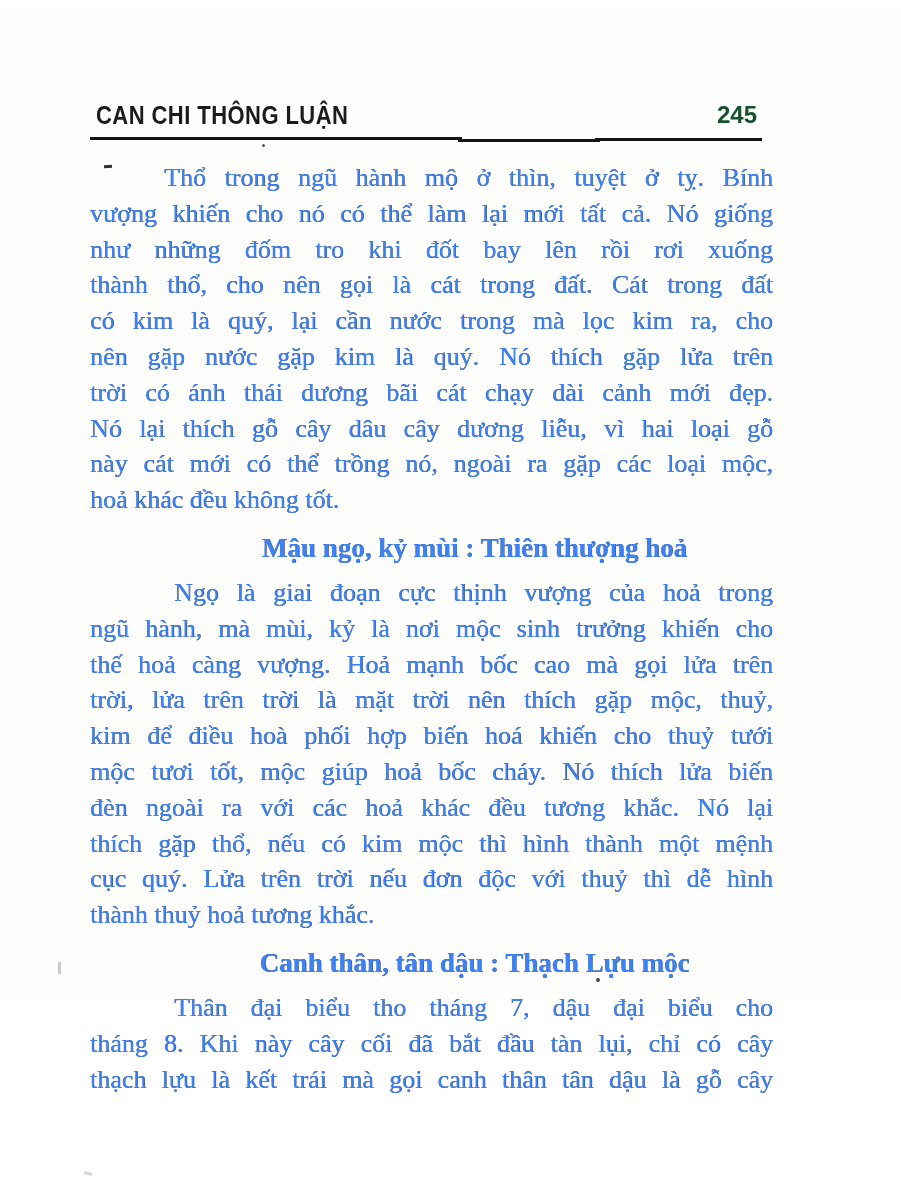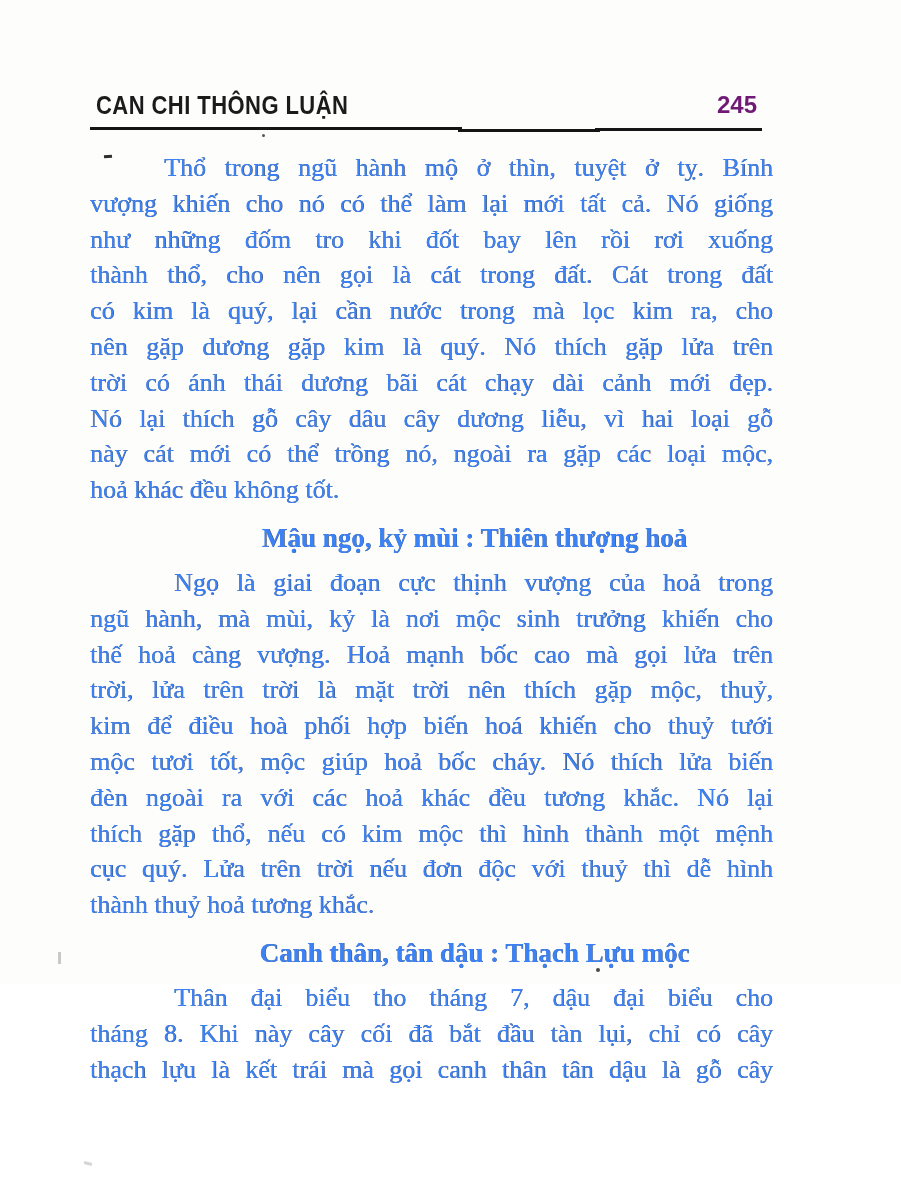--- a/index.html
+++ b/index.html
@@ -7,41 +7,42 @@
     width: 901px; height: 1200px;
     background: #ffffff;
     font-family: "Liberation Serif", serif;
     overflow: hidden;
   }
   .page {
     position: relative;
     width: 901px; height: 984px;
     background: #fdfdfc;
     color: #1a1814;
+    margin-top: 10px;
   }
 
   
   .running-title {
     position: absolute; left: 96px; top: 90px;
     font-family: "Liberation Sans", sans-serif;
     font-size: 25px; font-weight: bold;
     letter-spacing: 0.5px;
     line-height: 30px;
     transform: scaleX(0.88);
     transform-origin: left top;
     color: #1b1b1b;
     white-space: nowrap;
   }
   .page-number {
     position: absolute; left: 660px; top: 91px; width: 97px;
     text-align: right;
     font-family: "Liberation Sans", sans-serif;
     font-size: 24px; font-weight: bold;
     line-height: 28px;
-    color: #701a75;
+    color: #14532d;
   }
   .header-rule { position: absolute; left: 90px; top: 127px; width: 672px; height: 6px; }
   .header-rule .seg { position: absolute; height: 3px; background: #151515; }
   .header-rule .s1 { left: 0;     top: 0;   width: 372px; }
   .header-rule .s2 { left: 368px; top: 2px; width: 142px; }
   .header-rule .s3 { left: 505px; top: 1px; width: 167px; }
 
   
   .body-text {
     position: absolute; left: 90px; top: 150px; width: 683px;
@@ -95,21 +96,21 @@
   </div>
 
   <div class="body-text">
 
     <div class="para para-1">
       <div class="ln ind">Thổ trong ngũ hành mộ ở thìn, tuyệt ở tỵ. Bính</div>
       <div class="ln">vượng khiến cho nó có thể làm lại mới tất cả. Nó giống</div>
       <div class="ln">như những đốm tro khi đốt bay lên rồi rơi xuống</div>
       <div class="ln">thành thổ, cho nên gọi là cát trong đất. Cát trong đất</div>
       <div class="ln">có kim là quý, lại cần nước trong mà lọc kim ra, cho</div>
-      <div class="ln">nên gặp dương gặp kim là quý. Nó thích gặp lửa trên</div>
+      <div class="ln">nên gặp nước gặp kim là quý. Nó thích gặp lửa trên</div>
       <div class="ln">trời có ánh thái dương bãi cát chạy dài cảnh mới đẹp.</div>
       <div class="ln">Nó lại thích gỗ cây dâu cây dương liễu, vì hai loại gỗ</div>
       <div class="ln">này cát mới có thể trồng nó, ngoài ra gặp các loại mộc,</div>
       <div class="ln endpara">hoả khác đều không tốt.</div>
     </div>
 
     <div class="hd">Mậu ngọ, kỷ mùi : Thiên thượng hoả</div>
 
     <div class="para para-2">
       <div class="ln ind">Ngọ là giai đoạn cực thịnh vượng của hoả trong</div>

